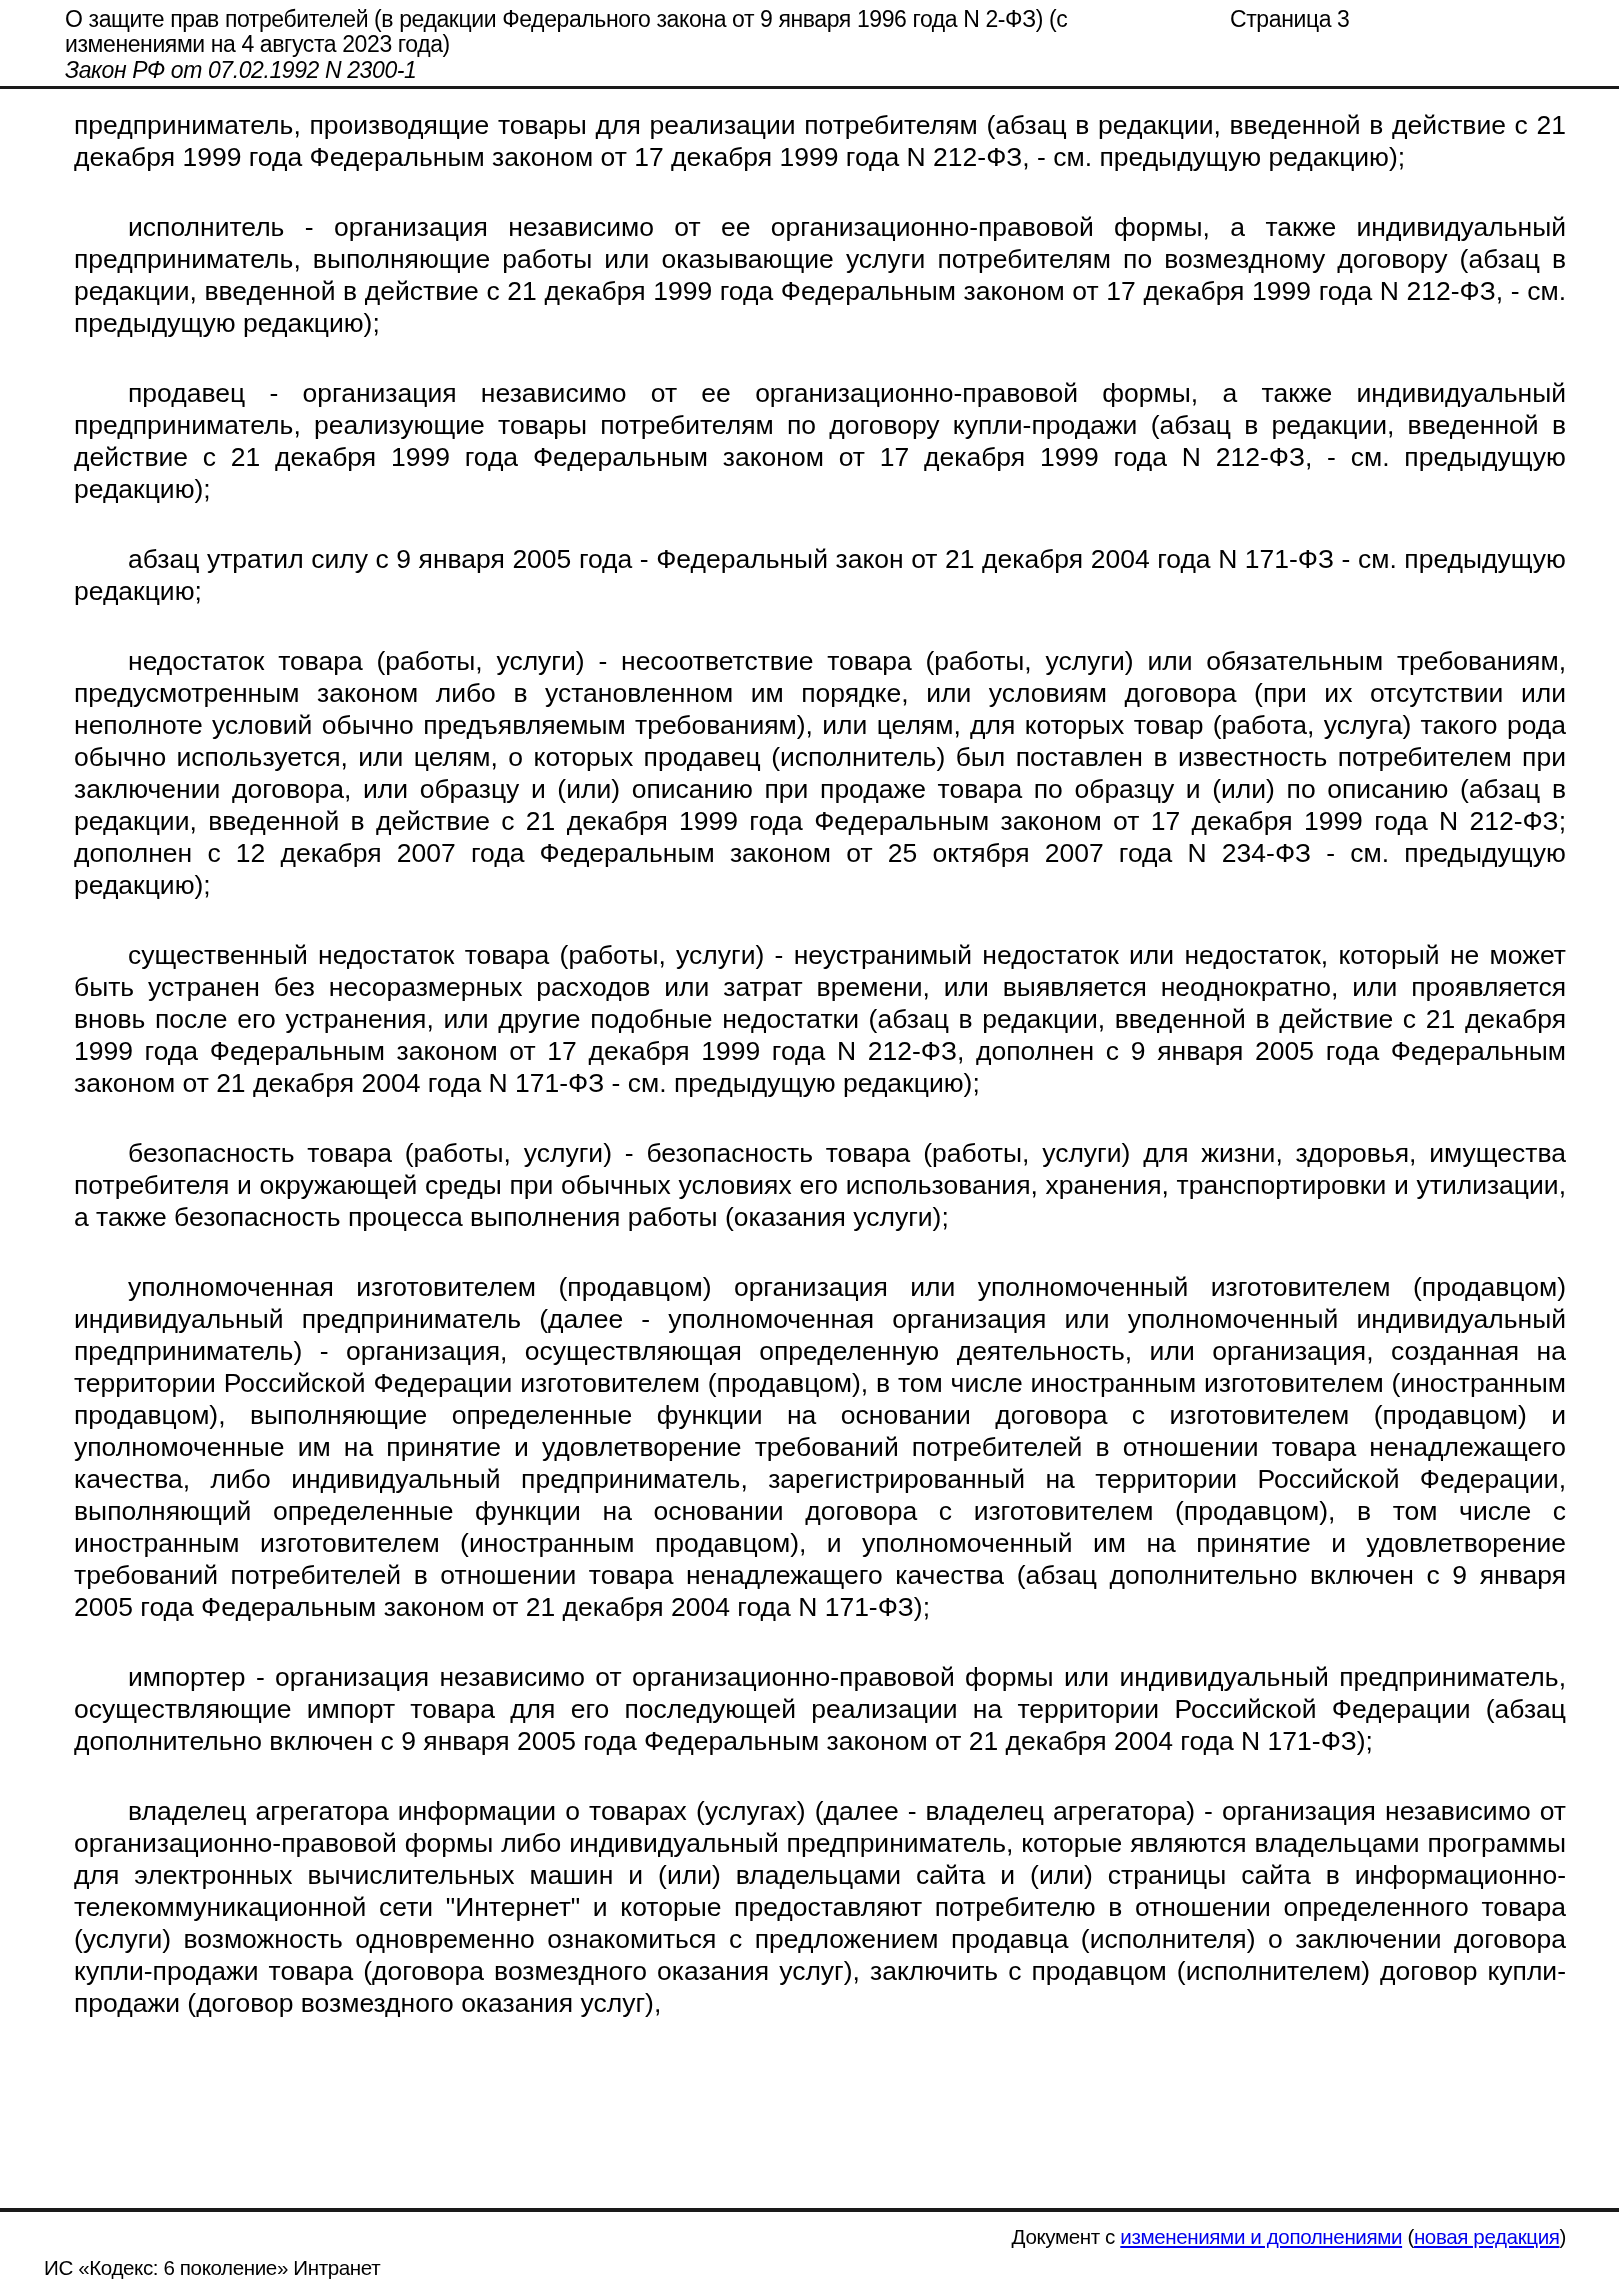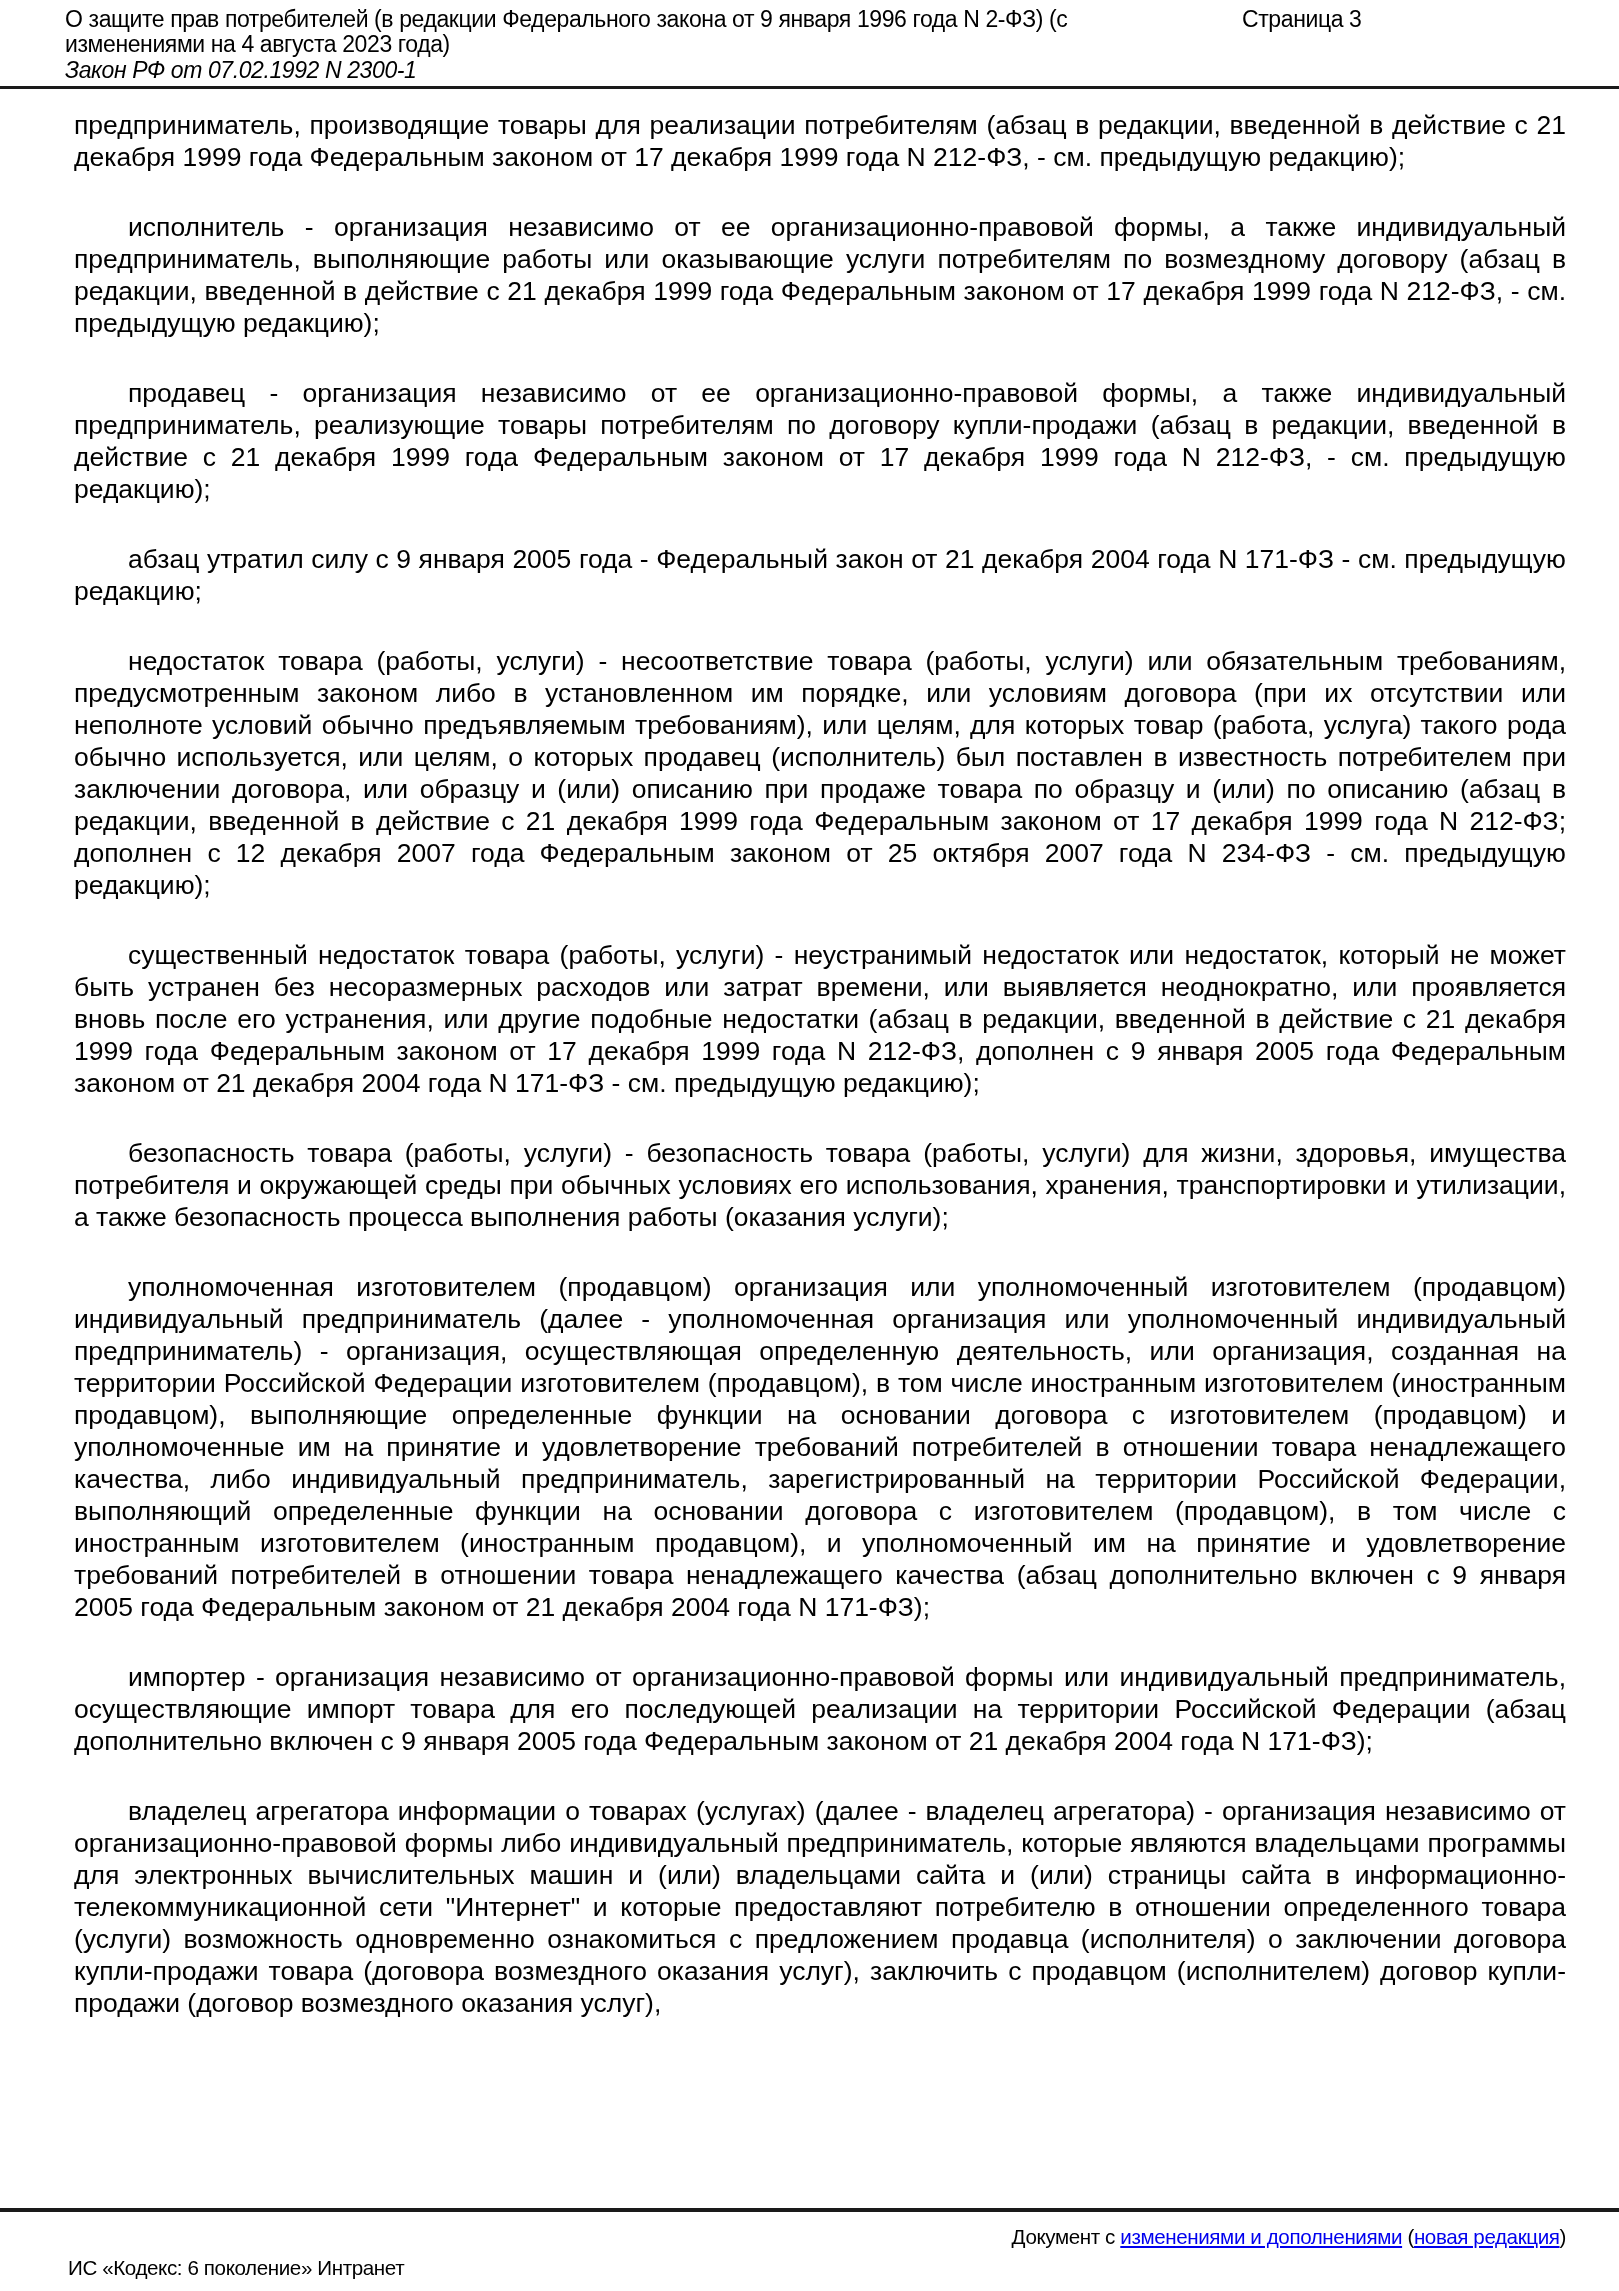--- a/index.html
+++ b/index.html
@@ -22,21 +22,21 @@
     align-items: flex-start;
     padding: 6.9px 0 0 65px;
     font-size: 23px;
     line-height: 25.5px;
     letter-spacing: -0.4px;
   }
   .header-titles { width: 1132px; }
   .doc-title { font-weight: normal; }
   .doc-subtitle { font-style: italic; }
   .page-label {
-    margin-left: 45px;
+    margin-left: 33px;
     white-space: nowrap;
   }
   .header-rule {
     height: 2.9px;
     background: #1a1a1a;
     margin-top: 2.9px;
   }
   
   .doc-body {
     padding: 20px 53px 0 74px;
@@ -64,21 +64,21 @@
     height: 3.9px;
     background: #1a1a1a;
   }
   .footer-line1 {
     text-align: right;
     padding-right: 53px;
     margin-top: 12.7px;
   }
   .footer-line2 {
     position: absolute;
-    left: 68px;
+    left: 44px;
     bottom: 11.8px;
   }
   a.doc-link {
     color: #0000ee;
     text-decoration: underline;
     cursor: pointer;
   }
 </style>
 </head>
 <body>

